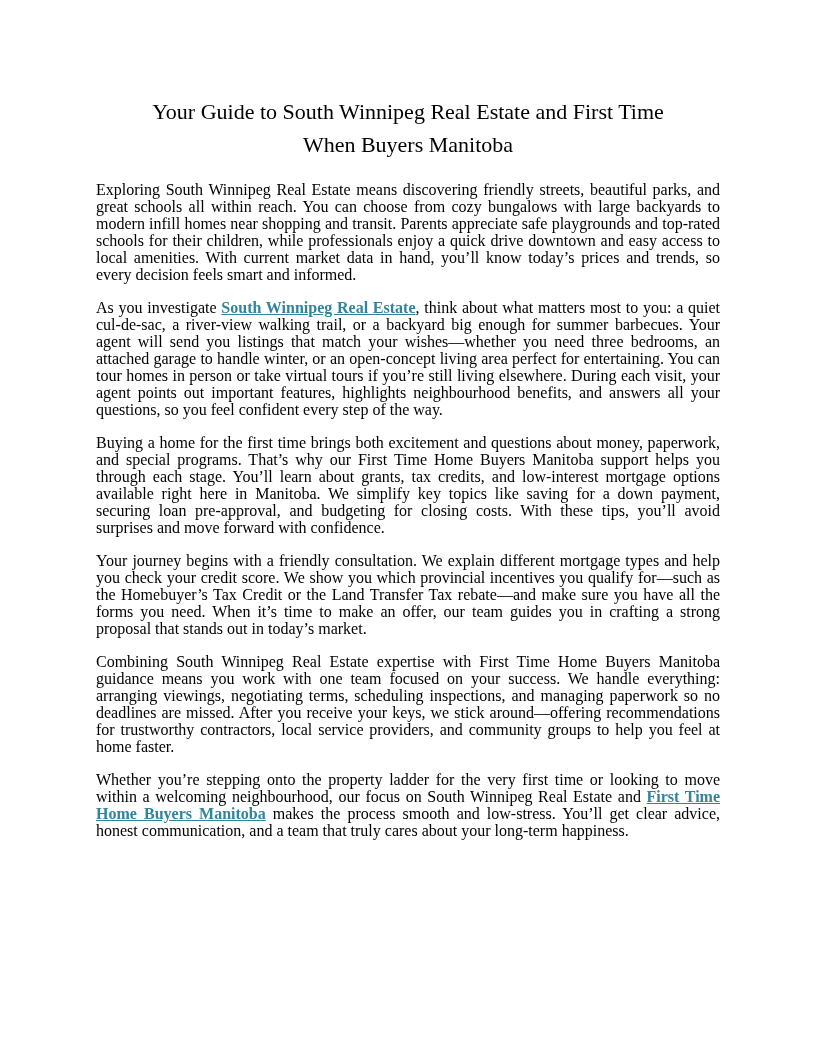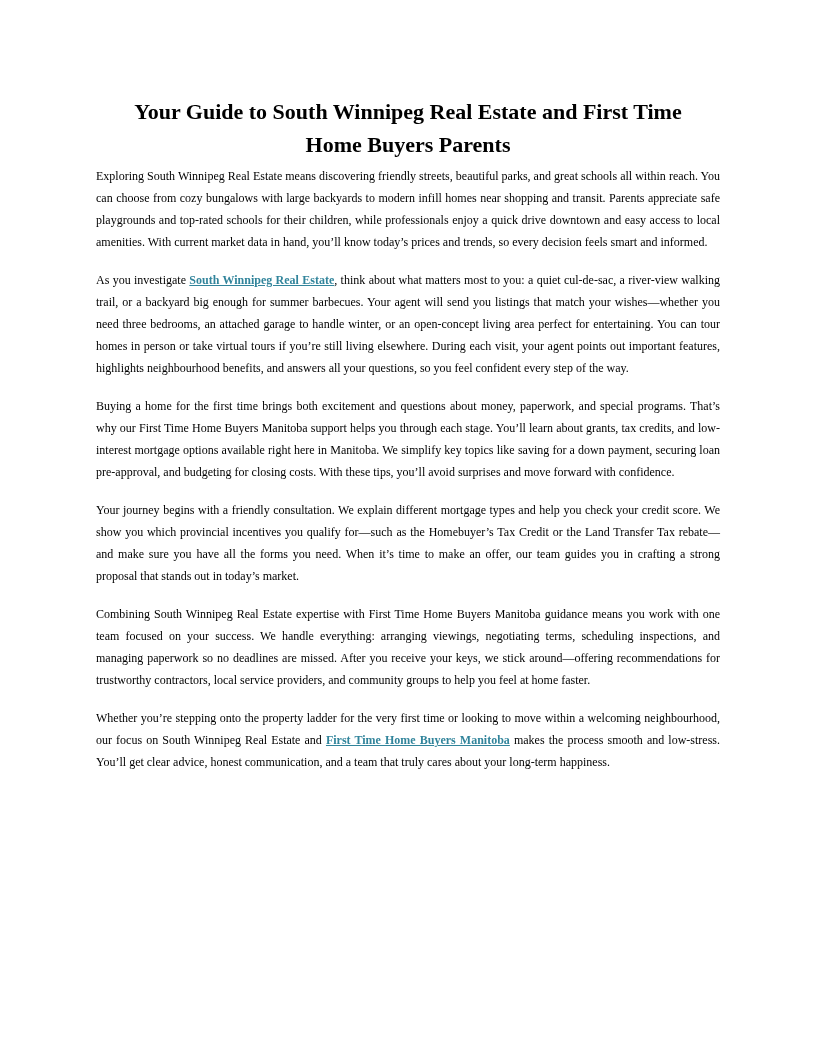--- a/index.html
+++ b/index.html
@@ -13,45 +13,45 @@
   }
   .page {
     width: 816px;
     height: 1056px;
     padding: 95px 96px 0 96px;
     background: #ffffff;
   }
   .title {
     font-size: 22px;
     line-height: 33px;
-    font-weight: bold;
+    font-weight: normal;
     text-align: center;
-    margin-bottom: 4px;
+    margin-bottom: 20px;
   }
   .title .title-line { display: block; }
   .para {
-    font-size: 12px;
-    line-height: 22px;
+    font-size: 16px;
+    line-height: 17px;
     text-align: justify;
     margin-bottom: 16px;
   }
   .doc-link {
     color: #31849b;
     font-weight: bold;
     cursor: pointer;
   }
 </style>
 </head>
 <body>
 
 <div class="page">
 
   <h1 class="title">
       <span class="title-line">Your Guide to South Winnipeg Real Estate and First Time</span>
-      <span class="title-line">Home Buyers Parents</span>
+      <span class="title-line">When Buyers Manitoba</span>
     </h1>
 
   <p class="para"><span>Exploring South Winnipeg Real Estate means discovering friendly streets, beautiful parks, and great schools all within reach. You can choose from cozy bungalows with large backyards to modern infill homes near shopping and transit. Parents appreciate safe playgrounds and top-rated schools for their children, while professionals enjoy a quick drive downtown and easy access to local amenities. With current market data in hand, you’ll know today’s prices and trends, so every decision feels smart and informed.</span></p>
 
   <p class="para"><span>As you investigate </span><a class="doc-link" href="#">South Winnipeg Real Estate</a><span>, think about what matters most to you: a quiet cul-de-sac, a river-view walking trail, or a backyard big enough for summer barbecues. Your agent will send you listings that match your wishes—whether you need three bedrooms, an attached garage to handle winter, or an open-concept living area perfect for entertaining. You can tour homes in person or take virtual tours if you’re still living elsewhere. During each visit, your agent points out important features, highlights neighbourhood benefits, and answers all your questions, so you feel confident every step of the way.</span></p>
 
   <p class="para"><span>Buying a home for the first time brings both excitement and questions about money, paperwork, and special programs. That’s why our First Time Home Buyers Manitoba support helps you through each stage. You’ll learn about grants, tax credits, and low-interest mortgage options available right here in Manitoba. We simplify key topics like saving for a down payment, securing loan pre-approval, and budgeting for closing costs. With these tips, you’ll avoid surprises and move forward with confidence.</span></p>
 
   <p class="para"><span>Your journey begins with a friendly consultation. We explain different mortgage types and help you check your credit score. We show you which provincial incentives you qualify for—such as the Homebuyer’s Tax Credit or the Land Transfer Tax rebate—and make sure you have all the forms you need. When it’s time to make an offer, our team guides you in crafting a strong proposal that stands out in today’s market.</span></p>
 

